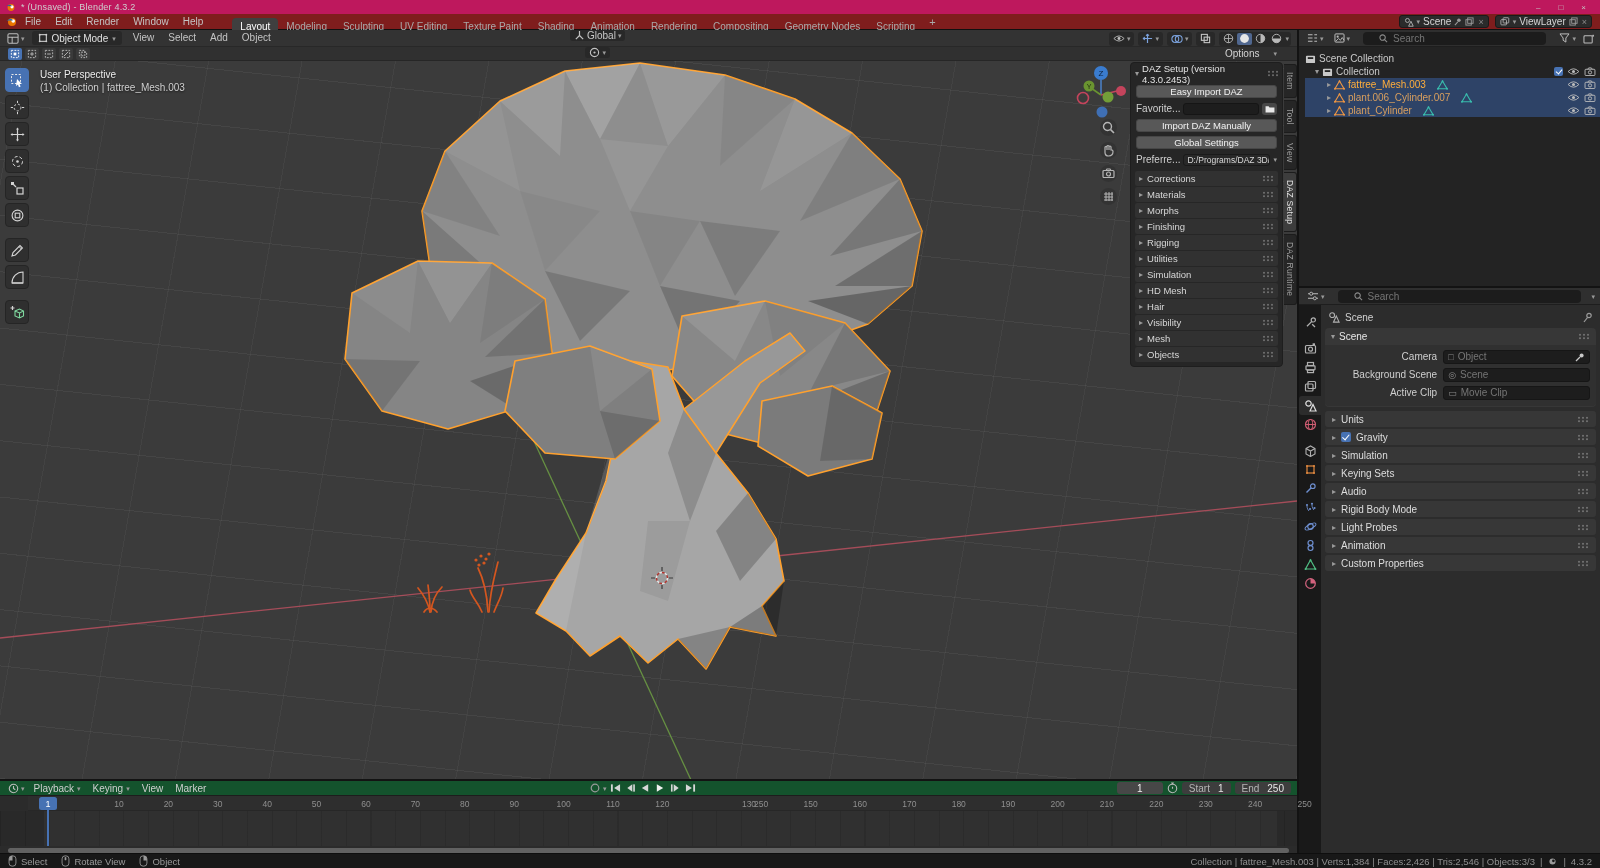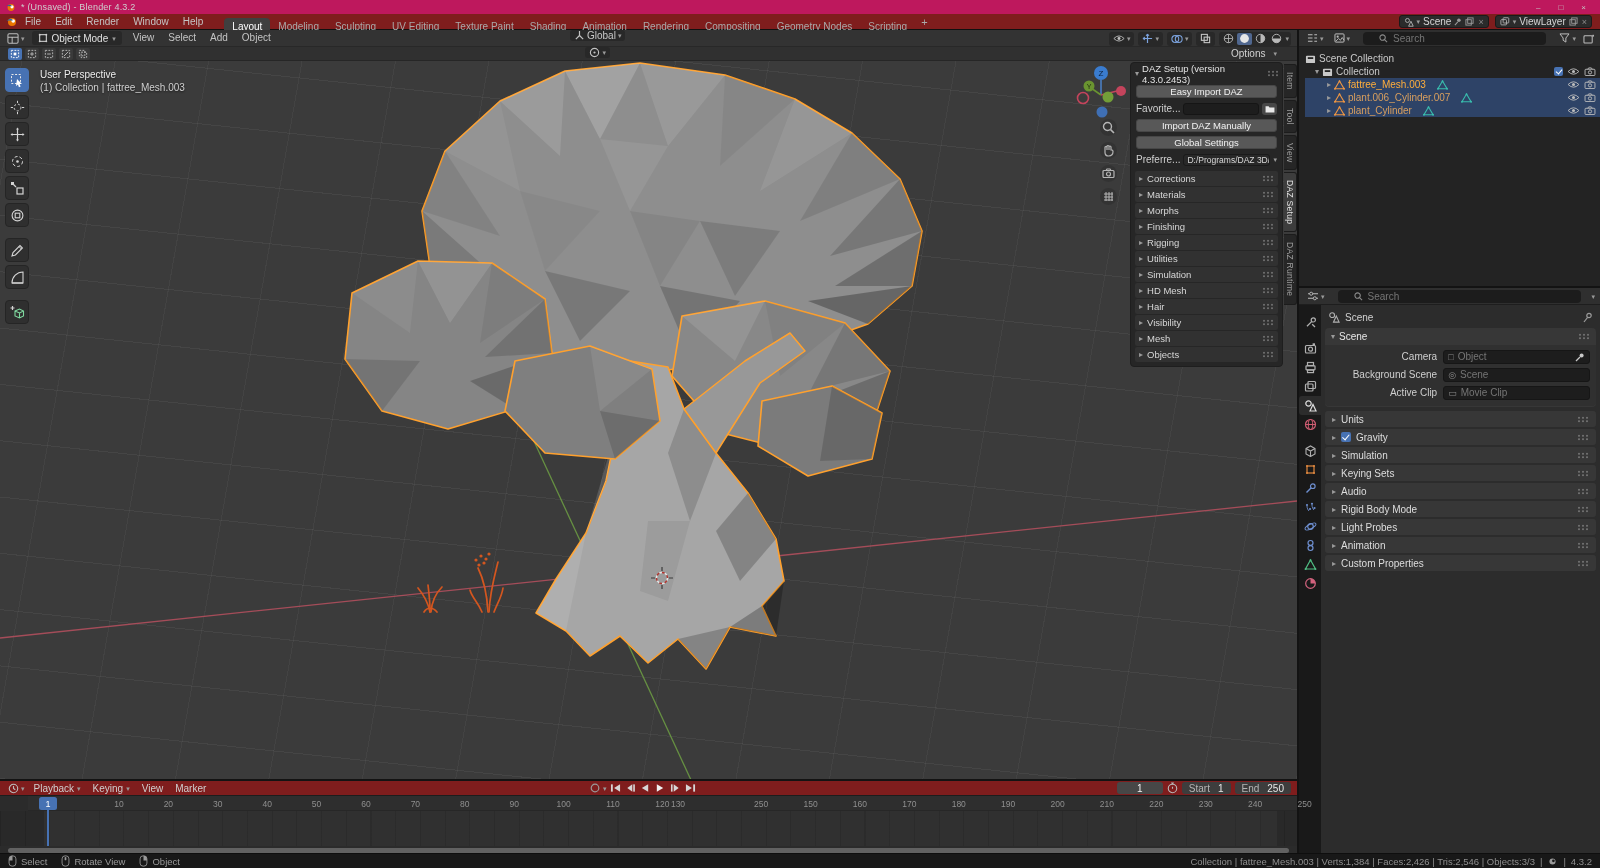--- a/index.html
+++ b/index.html
@@ -12,21 +12,21 @@
 
   
   .titlebar{height:14px;background:#be185d;display:flex;align-items:center;padding:0 6px;color:#cfcfcf;font-size:9px;}
   .titlebar .tb-title{margin-left:5px;letter-spacing:.2px;}
   .tb-controls{margin-left:auto;display:flex;gap:18px;padding-right:8px;color:#c4c4c4;font-size:8px;}
   .tb-controls span{cursor:default;}
 
   
   .topbar{height:16px;background:#7f1d1d;display:flex;align-items:center;padding:0 6px;border-bottom:1px solid #101010;}
   .menu{padding:0 7px;color:#c4c4c4;font-size:10px;line-height:16px;}
-  .ws-tabs{display:flex;align-items:flex-end;height:24px;margin-left:14px;}
+  .ws-tabs{display:flex;align-items:flex-end;height:24px;margin-left:22px;}
   .ws{padding:2px 8px 1px;color:#a9a9a9;font-size:10px;border-radius:4px 4px 0 0;line-height:13px;}
   .ws.active{background:#3f3f3f;color:#fff;}
   .ws-add{color:#a9a9a9;padding:0 6px;font-size:11px;}
   .id-widgets{margin-left:auto;display:flex;gap:6px;align-items:center;padding-right:2px;}
   .id-pill{display:flex;align-items:center;gap:3px;background:#2b2b2b;border:1px solid #1a1a1a;border-radius:3px;height:13px;padding:0 4px;color:#d6d6d6;}
   .id-pill .xi{color:#8b8b8b;font-size:9px;margin-left:1px;}
   .caret{font-size:7px;color:#9a9a9a;line-height:1;}
 
   
   .main{display:flex;height:823px;}
@@ -45,21 +45,21 @@
   .shade-group{display:flex;align-items:center;background:#282828;border-radius:3px;height:14px;padding:0 2px;gap:1px;}
   .shade{width:15px;height:12px;display:flex;align-items:center;justify-content:center;border-radius:2px;}
   .shade.active{background:#50678f;}
   .dim{opacity:.45;}
 
   
   .vp-tools{height:14px;background:#303030;display:flex;align-items:center;padding:0 8px;border-bottom:1px solid #262626;}
   .tsel{display:flex;gap:3px;}
   .tsel .ts{width:14px;height:12px;display:flex;align-items:center;justify-content:center;border-radius:2px;background:#3a3a3a;}
   .tsel .ts.on{background:#4772b3;}
-  .options-btn{margin-left:auto;margin-right:12px;display:flex;gap:8px;align-items:center;color:#d2d2d2;}
+  .options-btn{margin-left:auto;margin-right:12px;display:flex;gap:14px;align-items:center;color:#d2d2d2;}
 
   
   .vp-canvas{position:relative;flex:1;overflow:hidden;background-color:#3b3b3b;
     background-image:
       repeating-linear-gradient(6deg, rgba(255,255,255,0.05) 0 1px, transparent 1px 56px),
       repeating-linear-gradient(-80deg, rgba(255,255,255,0.04) 0 1px, transparent 1px 92px);}
   .scene-svg{position:absolute;left:0;top:0;}
   .vp-overlay-text{position:absolute;left:40px;top:8px;color:#ececec;font-size:10px;text-shadow:0 1px 2px rgba(0,0,0,.6);}
   .vp-overlay-text .sub{color:#d0d0d0;margin-top:2px;}
 
@@ -131,21 +131,21 @@
   .dropper{display:none;margin-left:auto;}
   .prow.has-dropper .dropper{display:block;}
   .pplist{margin-top:4px;display:flex;flex-direction:column;gap:2px;}
   .pp{height:16px;background:#373737;border-radius:3px;display:flex;align-items:center;gap:5px;padding:0 7px;color:#dddddd;}
   .pp .ppcb{display:none;width:10px;height:10px;background:#4772b3;border-radius:2px;position:relative;}
   .pp.has-cb .ppcb{display:inline-block;}
   .pp .ppcb::after{content:"";position:absolute;left:3px;top:1.2px;width:3px;height:5.5px;border:solid #fff;border-width:0 1.4px 1.4px 0;transform:rotate(40deg);}
 
   
   .timeline{height:74px;background:#2b2b2b;border-top:2px solid #131313;position:relative;}
-  .tl-header{height:15px;background:#7f1d1d;display:flex;align-items:center;padding:0 5px;border-bottom:1px solid #1d1d1d;position:relative;}
+  .tl-header{height:15px;background:#14532d;display:flex;align-items:center;padding:0 5px;border-bottom:1px solid #1d1d1d;position:relative;}
   .tmenu{padding:0 6px;color:#cfcfcf;display:flex;align-items:center;gap:3px;}
   .tmenu .car{display:none;}
   .tmenu.has-caret .car{display:inline;}
   .tl-play{position:absolute;left:588px;display:flex;align-items:center;gap:2px;}
   .pbtn{width:13px;height:12px;display:flex;align-items:center;justify-content:center;}
   .tl-fields{position:absolute;right:6px;display:flex;align-items:center;gap:4px;}
   .numfield{height:12px;background:#474747;border-radius:3px;color:#f0f0f0;display:flex;align-items:center;justify-content:center;padding:0 6px;}
   .rangefield{height:12px;background:#3d3d3d;border-radius:3px;color:#e6e6e6;display:flex;align-items:center;gap:8px;padding:0 7px;}
   .rangefield .lab{color:#b5b5b5;}
   .tl-ruler{height:15px;background:#2e2e2e;position:relative;border-bottom:1px solid #272727;margin-left:28px;}
@@ -817,21 +817,21 @@
             <span class="tick" style="left: 189.76px;">30</span>
             <span class="tick" style="left: 239.16px;">40</span>
             <span class="tick" style="left: 288.56px;">50</span>
             <span class="tick" style="left: 337.96px;">60</span>
             <span class="tick" style="left: 387.36px;">70</span>
             <span class="tick" style="left: 436.76px;">80</span>
             <span class="tick" style="left: 486.16px;">90</span>
             <span class="tick" style="left: 535.56px;">100</span>
             <span class="tick" style="left: 584.96px;">110</span>
             <span class="tick" style="left: 634.36px;">120</span>
-            <span class="tick" style="left: 650px;">130</span>
+            <span class="tick" style="left: 721px;">130</span>
             <span class="tick" style="left: 733.16px;">250</span>
             <span class="tick" style="left: 782.56px;">150</span>
             <span class="tick" style="left: 831.96px;">160</span>
             <span class="tick" style="left: 881.36px;">170</span>
             <span class="tick" style="left: 930.76px;">180</span>
             <span class="tick" style="left: 980.16px;">190</span>
             <span class="tick" style="left: 1029.56px;">200</span>
             <span class="tick" style="left: 1078.96px;">210</span>
             <span class="tick" style="left: 1128.36px;">220</span>
             <span class="tick" style="left: 1177.76px;">230</span>

